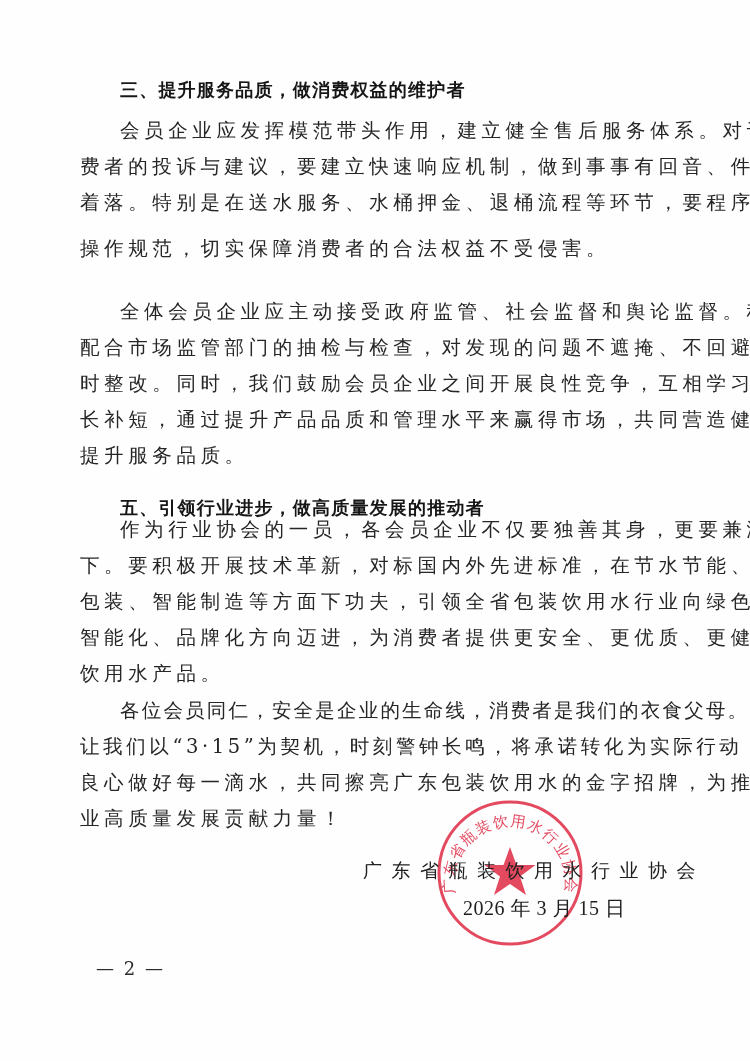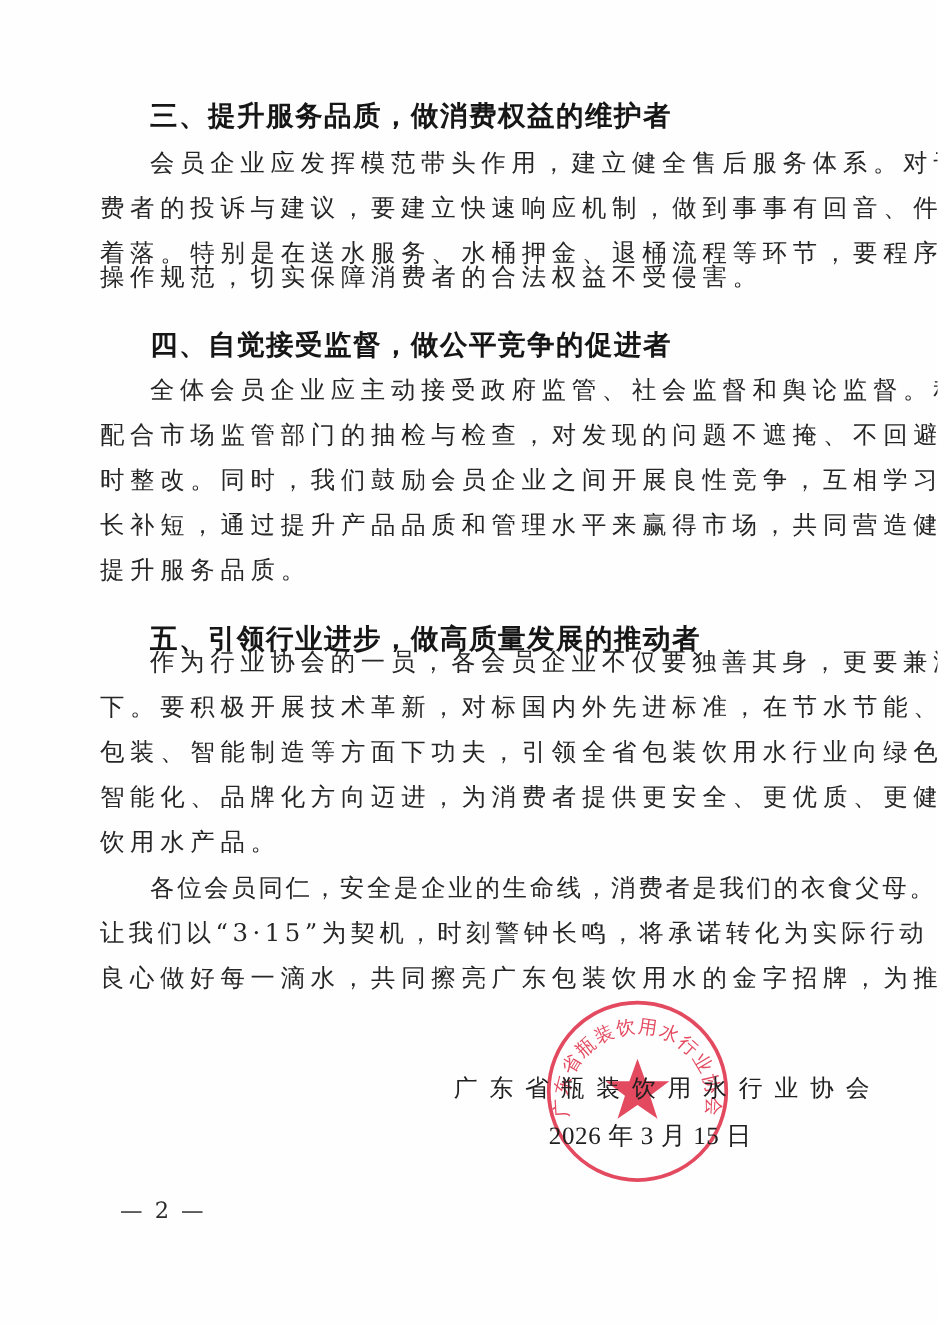--- a/index.html
+++ b/index.html
@@ -19,21 +19,21 @@
     position: absolute;
     left: 0; top: 0;
     width: 750px; height: 1061px;
     background: #fefefe;
   }
   .heading {
     position: absolute;
     left: 120px;
     font-family: Liberation Serif, serif;
     font-weight: bold;
-    font-size: 22px;
+    font-size: 18px;
     letter-spacing: 1.2px;
     color: #161616;
     white-space: nowrap;
   }
   .line {
     position: absolute;
     left: 80px;
     width: 584px;
     font-size: 19.5px;
     letter-spacing: 4.6px;
@@ -50,20 +50,21 @@
     z-index: 3;
   }
   .date {
     position: absolute;
     font-family: "Liberation Serif", "DejaVu Serif", serif;
     font-size: 20px;
     white-space: nowrap;
     color: #202020;
     z-index: 3;
     letter-spacing: 0.5px;
+    margin-left: 24px;
   }
   .stamp {
     position: absolute;
     left: 436px;
     top: 799px;
     width: 148px;
     height: 148px;
     z-index: 2;
     opacity: 0.88;
   }
@@ -79,39 +80,39 @@
 </style>
 </head>
 <body>
 
 <div class="page">
 
   <div class="heading" style="top:78px">三、提升服务品质，做消费权益的维护者</div>
   <div class="line indent" style="top:117px">会员企业应发挥模范带头作用，建立健全售后服务体系。对于消</div>
   <div class="line" style="top:153px">费者的投诉与建议，要建立快速响应机制，做到事事有回音、件件有</div>
   <div class="line" style="top:189px">着落。特别是在送水服务、水桶押金、退桶流程等环节，要程序透明、</div>
-  <div class="line" style="top:208px">操作规范，切实保障消费者的合法权益不受侵害。</div>
+  <div class="line" style="top:235px">操作规范，切实保障消费者的合法权益不受侵害。</div>
 
-  <div class="heading" style="top:261px">四、自觉接受监督，做公平竞争的促进者</div>
   <div class="line indent" style="top:298px">全体会员企业应主动接受政府监管、社会监督和舆论监督。积极</div>
   <div class="line" style="top:334px">配合市场监管部门的抽检与检查，对发现的问题不遮掩、不回避，及</div>
   <div class="line" style="top:370px">时整改。同时，我们鼓励会员企业之间开展良性竞争，互相学习、取</div>
   <div class="line" style="top:406px">长补短，通过提升产品品质和管理水平来赢得市场，共同营造健康有</div>
   <div class="line" style="top:442px">提升服务品质。</div>
 
   <div class="heading" style="top:496px">五、引领行业进步，做高质量发展的推动者</div>
   <div class="line indent" style="top:516px">作为行业协会的一员，各会员企业不仅要独善其身，更要兼济天</div>
   <div class="line" style="top:552px">下。要积极开展技术革新，对标国内外先进标准，在节水节能、环保</div>
   <div class="line" style="top:588px">包装、智能制造等方面下功夫，引领全省包装饮用水行业向绿色化、</div>
   <div class="line" style="top:624px">智能化、品牌化方向迈进，为消费者提供更安全、更优质、更健康的</div>
   <div class="line" style="top:660px">饮用水产品。</div>
 
   <div class="line indent" style="top:697px; letter-spacing:2.2px">各位会员同仁，安全是企业的生命线，消费者是我们的衣食父母。</div>
   <div class="line" style="top:733px; letter-spacing:3.6px">让我们以“3·15”为契机，时刻警钟长鸣，将承诺转化为实际行动，用</div>
   <div class="line" style="top:769px">良心做好每一滴水，共同擦亮广东包装饮用水的金字招牌，为推动行</div>
+  <div class="line" style="top:805px">业高质量发展贡献力量！</div>
 
   <svg class="stamp" viewBox="0 0 148 148">
     <defs>
       <path id="sealArc" d="M 22 104 A 56 56 0 1 1 126 104"></path>
     </defs>
     <circle cx="74" cy="74" r="71" fill="none" stroke="#e0314a" stroke-width="3"></circle>
     <text font-family="DejaVu Sans, sans-serif" font-size="15" fill="#e0314a" letter-spacing="1.5">
       <textPath href="#sealArc" startOffset="50%" text-anchor="middle">广东省瓶装饮用水行业协会</textPath>
     </text>
     <g>

